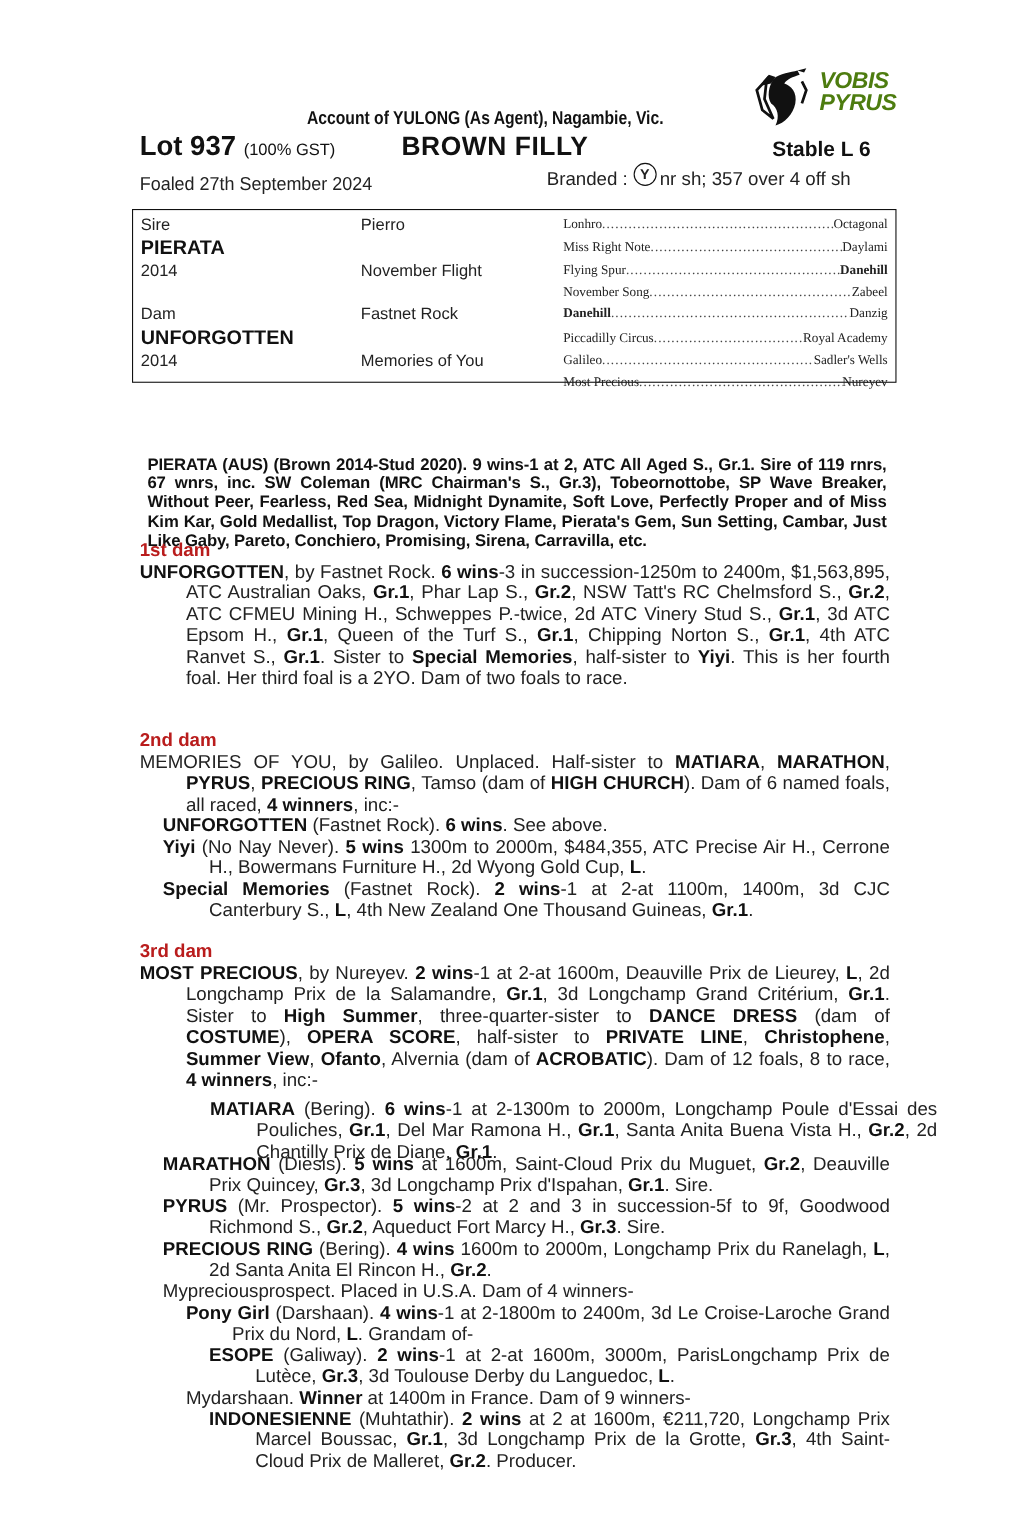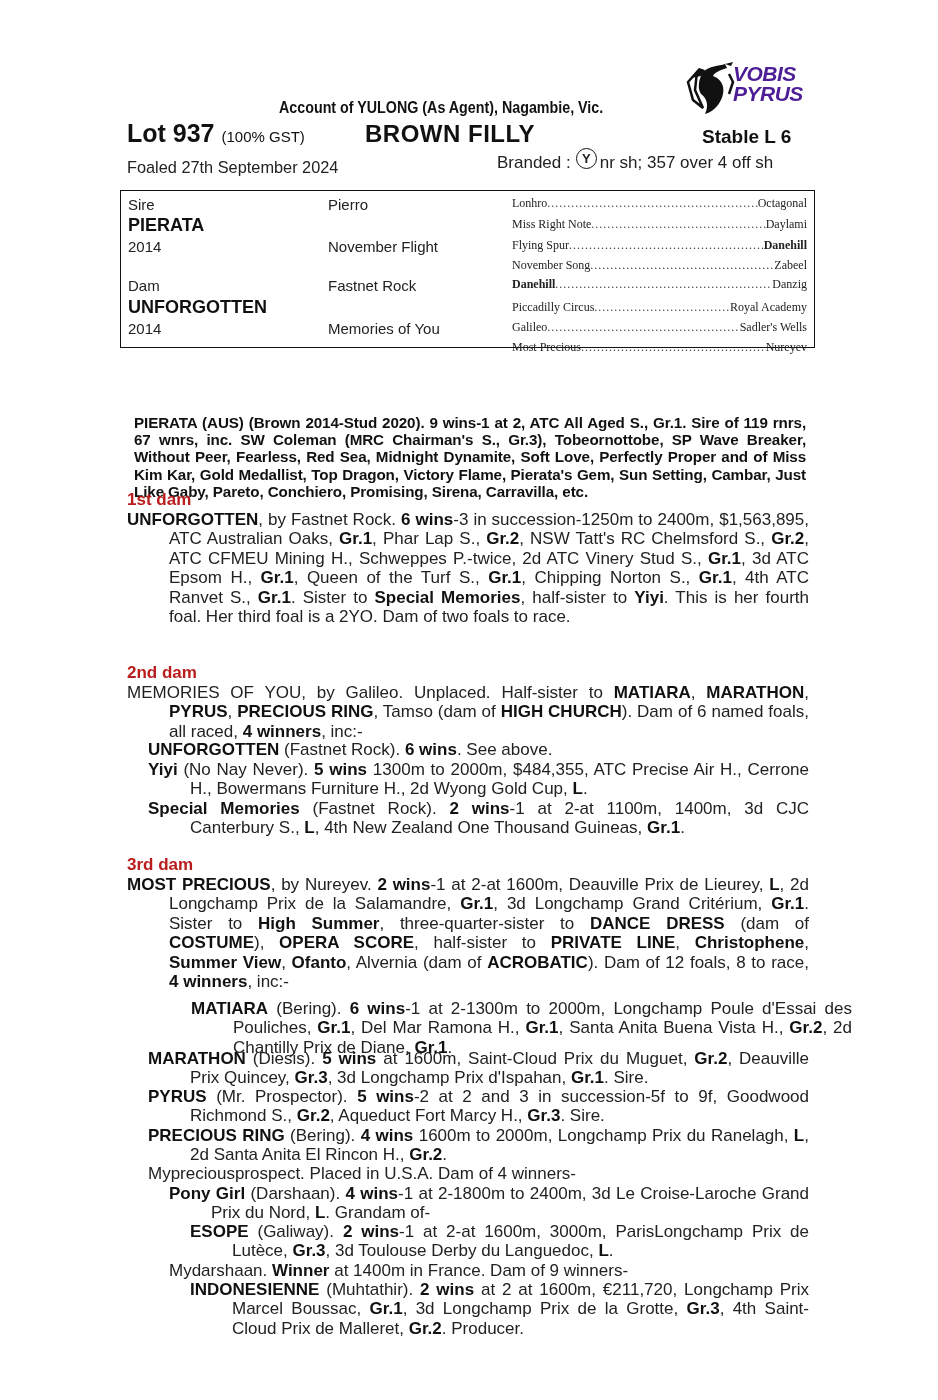--- a/index.html
+++ b/index.html
@@ -1,19 +1,19 @@
 <!DOCTYPE html>
 <html><head>
 <meta charset="utf-8">
 <style>
   html, body { margin: 0; padding: 0; background: #ffffff; }
   body { width: 938px; height: 1400px; position: relative; overflow: hidden; color: #111; font-family: "Liberation Sans", sans-serif; }
   .abs { position: absolute; }
   .logo { left: 685px; top: 60px; width: 135px; height: 55px; }
-  .logo-text { position: absolute; left: 48px; top: 4px; font-family: "Liberation Sans", sans-serif; font-weight: 900; font-style: italic; font-size: 21px; line-height: 20px; letter-spacing: -0.5px; color: #4c1d95; }
+  .logo-text { position: absolute; left: 60px; top: 4px; font-family: "Liberation Sans", sans-serif; font-weight: 900; font-style: italic; font-size: 21px; line-height: 20px; letter-spacing: -0.5px; color: #4d7c0f; }
   .account { left: 279px; top: 98px; font-family: "Liberation Sans", sans-serif; font-weight: bold; font-size: 17px; transform: scaleX(0.84); transform-origin: left top; white-space: nowrap; }
   .lot { left: 127px; top: 119px; font-size: 25px; font-weight: 900; white-space: nowrap; }
   .lot .gst { font-size: 15px; font-weight: normal; }
   .title { left: 365px; top: 120px; font-size: 24px; font-weight: 900; letter-spacing: 0.5px; white-space: nowrap; }
   .stable { left: 702px; top: 126px; font-size: 19px; font-weight: 900; white-space: nowrap; text-align: center; }
   .foaled { left: 127px; top: 158px; font-size: 17px; color: #222; white-space: nowrap; transform: scaleX(0.96); transform-origin: left top; }
   .brand { left: 497px; top: 152px; font-size: 17px; color: #222; white-space: nowrap; display: flex; align-items: center; }
   .brand-mark { width: 19px; height: 19px; border: 1.6px solid #111; border-radius: 50%; display: inline-flex; align-items: center; justify-content: center; font-size: 13px; font-weight: bold; margin: 0 3px 0 5px; position: relative; top: -4px; }
 
   .ped { left: 120px; top: 190px; width: 695px; height: 158px; border: 1.5px solid #111; box-sizing: border-box; font-size: 15px; color: #222; }

